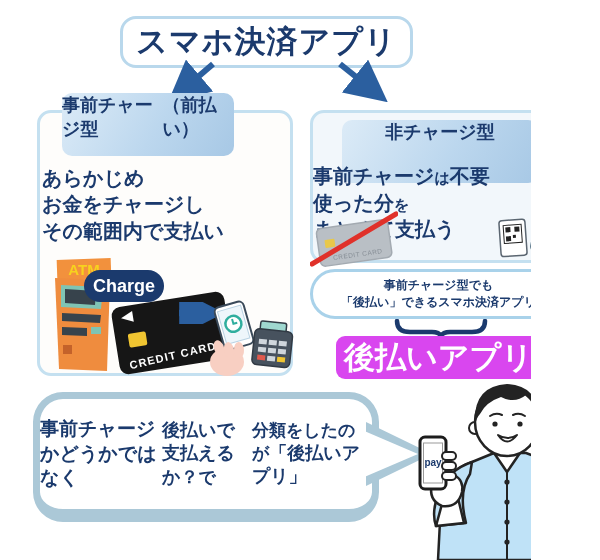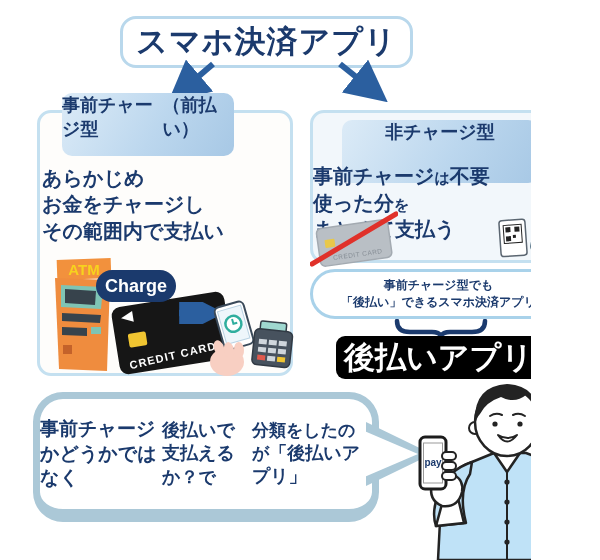--- a/index.html
+++ b/index.html
@@ -21,28 +21,28 @@
   .hdr-left{left:62px;top:93px;width:172px;height:63px;}
   .hdr-right{left:342px;top:93px;width:196px;height:63px;margin-top:27px;}
 
   .desc{font-weight:bold;text-align:left;color:#1b3a6d;}
   .desc-left{left:42px;top:165px;width:246px;font-size:20px;line-height:1.32;}
   .desc-right{left:313px;top:163px;width:250px;font-size:20px;line-height:1.33;}
   .sm-inline{font-size:15px;}
 
   .badge{background:#1b3a6d;color:#fff;border-radius:17px;display:flex;align-items:center;
     justify-content:center;font-weight:bold;z-index:5;}
-  .charge-badge{left:96px;top:270px;width:80px;height:32px;font-size:18px;}
+  .charge-badge{left:84px;top:270px;width:80px;height:32px;font-size:18px;}
   .pay-badge{left:213px;top:270px;width:66px;height:32px;font-size:17px;}
 
   .note-box{left:310px;top:269px;width:257px;height:50px;background:#fff;border:3px solid #a9d2ea;
     border-radius:25px;display:flex;flex-direction:column;align-items:center;justify-content:center;
     font-size:12px;font-weight:bold;line-height:1.42;color:#1b3a6d;}
 
-  .result-box{left:336px;top:336px;width:205px;height:43px;background:#000000;border-radius:9px;
+  .result-box{left:336px;top:336px;width:205px;height:43px;background:#d946ef;border-radius:9px;
     display:flex;align-items:center;justify-content:center;color:#fff;font-size:31px;font-weight:bold;}
 
   .bubble{left:33px;top:392px;width:346px;height:130px;background:#fff;border:7px solid #abc8d7;
     border-bottom-width:13px;border-radius:30px;z-index:2;
     display:flex;align-items:center;justify-content:center;line-height:1.3;}
   .bub-l1{font-size:19px;font-weight:bold;}
   .bub-big{font-size:18px;font-weight:bold;}
   .bub-sm{font-size:17px;font-weight:bold;}
   .tail{left:362px;top:418px;z-index:3;}
   .man{left:398px;top:380px;z-index:4;}

